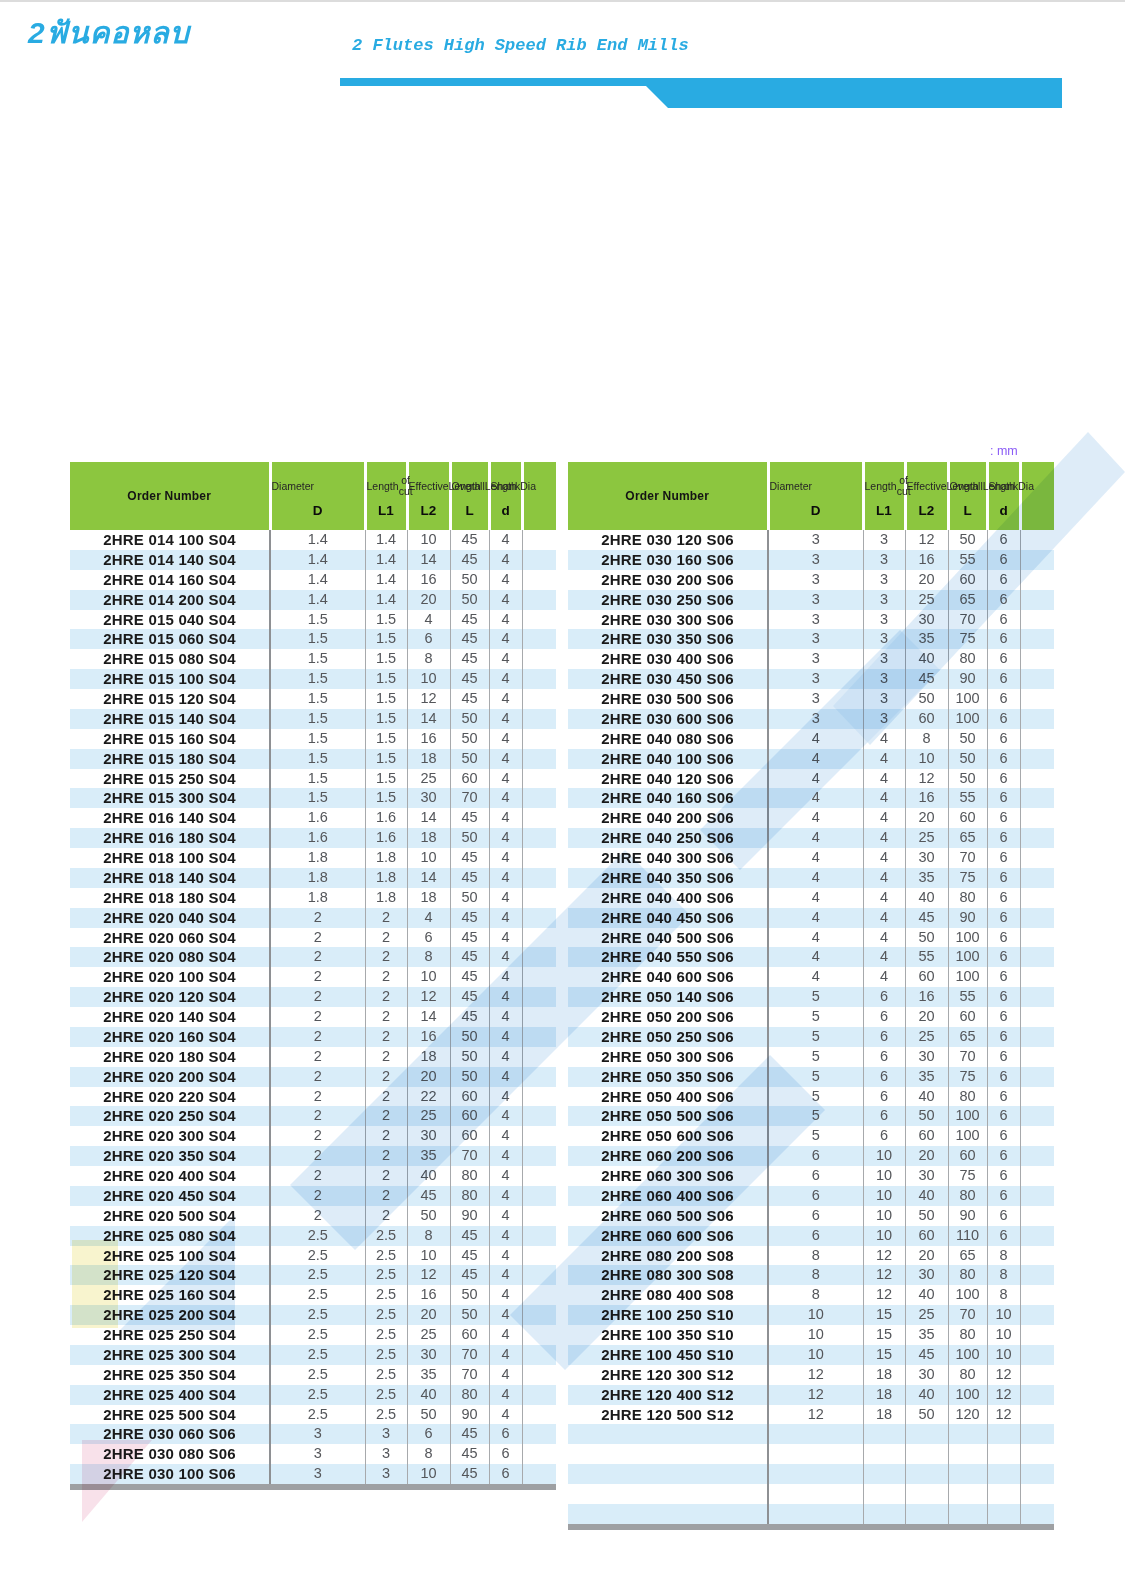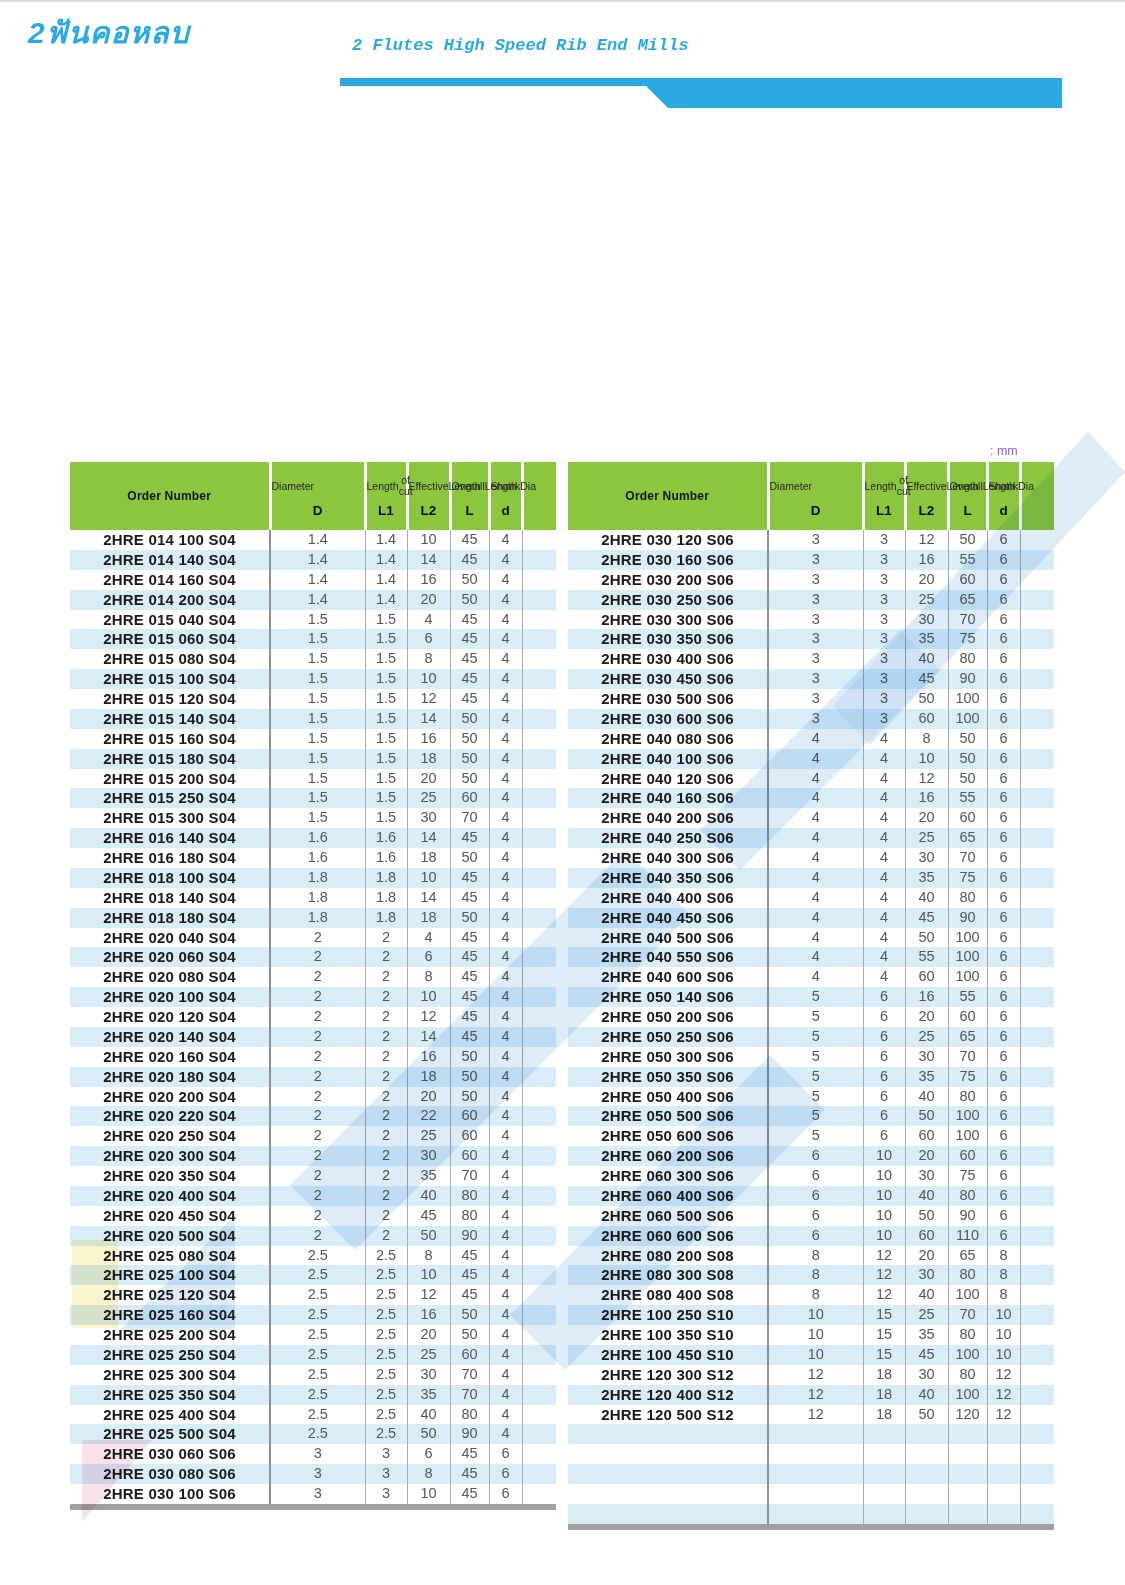--- a/index.html
+++ b/index.html
@@ -225,29 +225,20 @@
         <tr>
           <td class="c-order">2HRE 015 180 S04</td>
           <td class="c-num">1.5</td>
           <td class="c-num">1.5</td>
           <td class="c-num">18</td>
           <td class="c-num">50</td>
           <td class="c-num">4</td>
           <td class="c-spacer"></td>
         </tr>
         <tr>
-          <td class="c-order">2HRE 015 200 S04</td>
-          <td class="c-num">1.5</td>
-          <td class="c-num">1.5</td>
-          <td class="c-num">20</td>
-          <td class="c-num">50</td>
-          <td class="c-num">4</td>
-          <td class="c-spacer"></td>
-        </tr>
-        <tr>
           <td class="c-order">2HRE 015 250 S04</td>
           <td class="c-num">1.5</td>
           <td class="c-num">1.5</td>
           <td class="c-num">25</td>
           <td class="c-num">60</td>
           <td class="c-num">4</td>
           <td class="c-spacer"></td>
         </tr>
         <tr>
           <td class="c-order">2HRE 015 300 S04</td>

